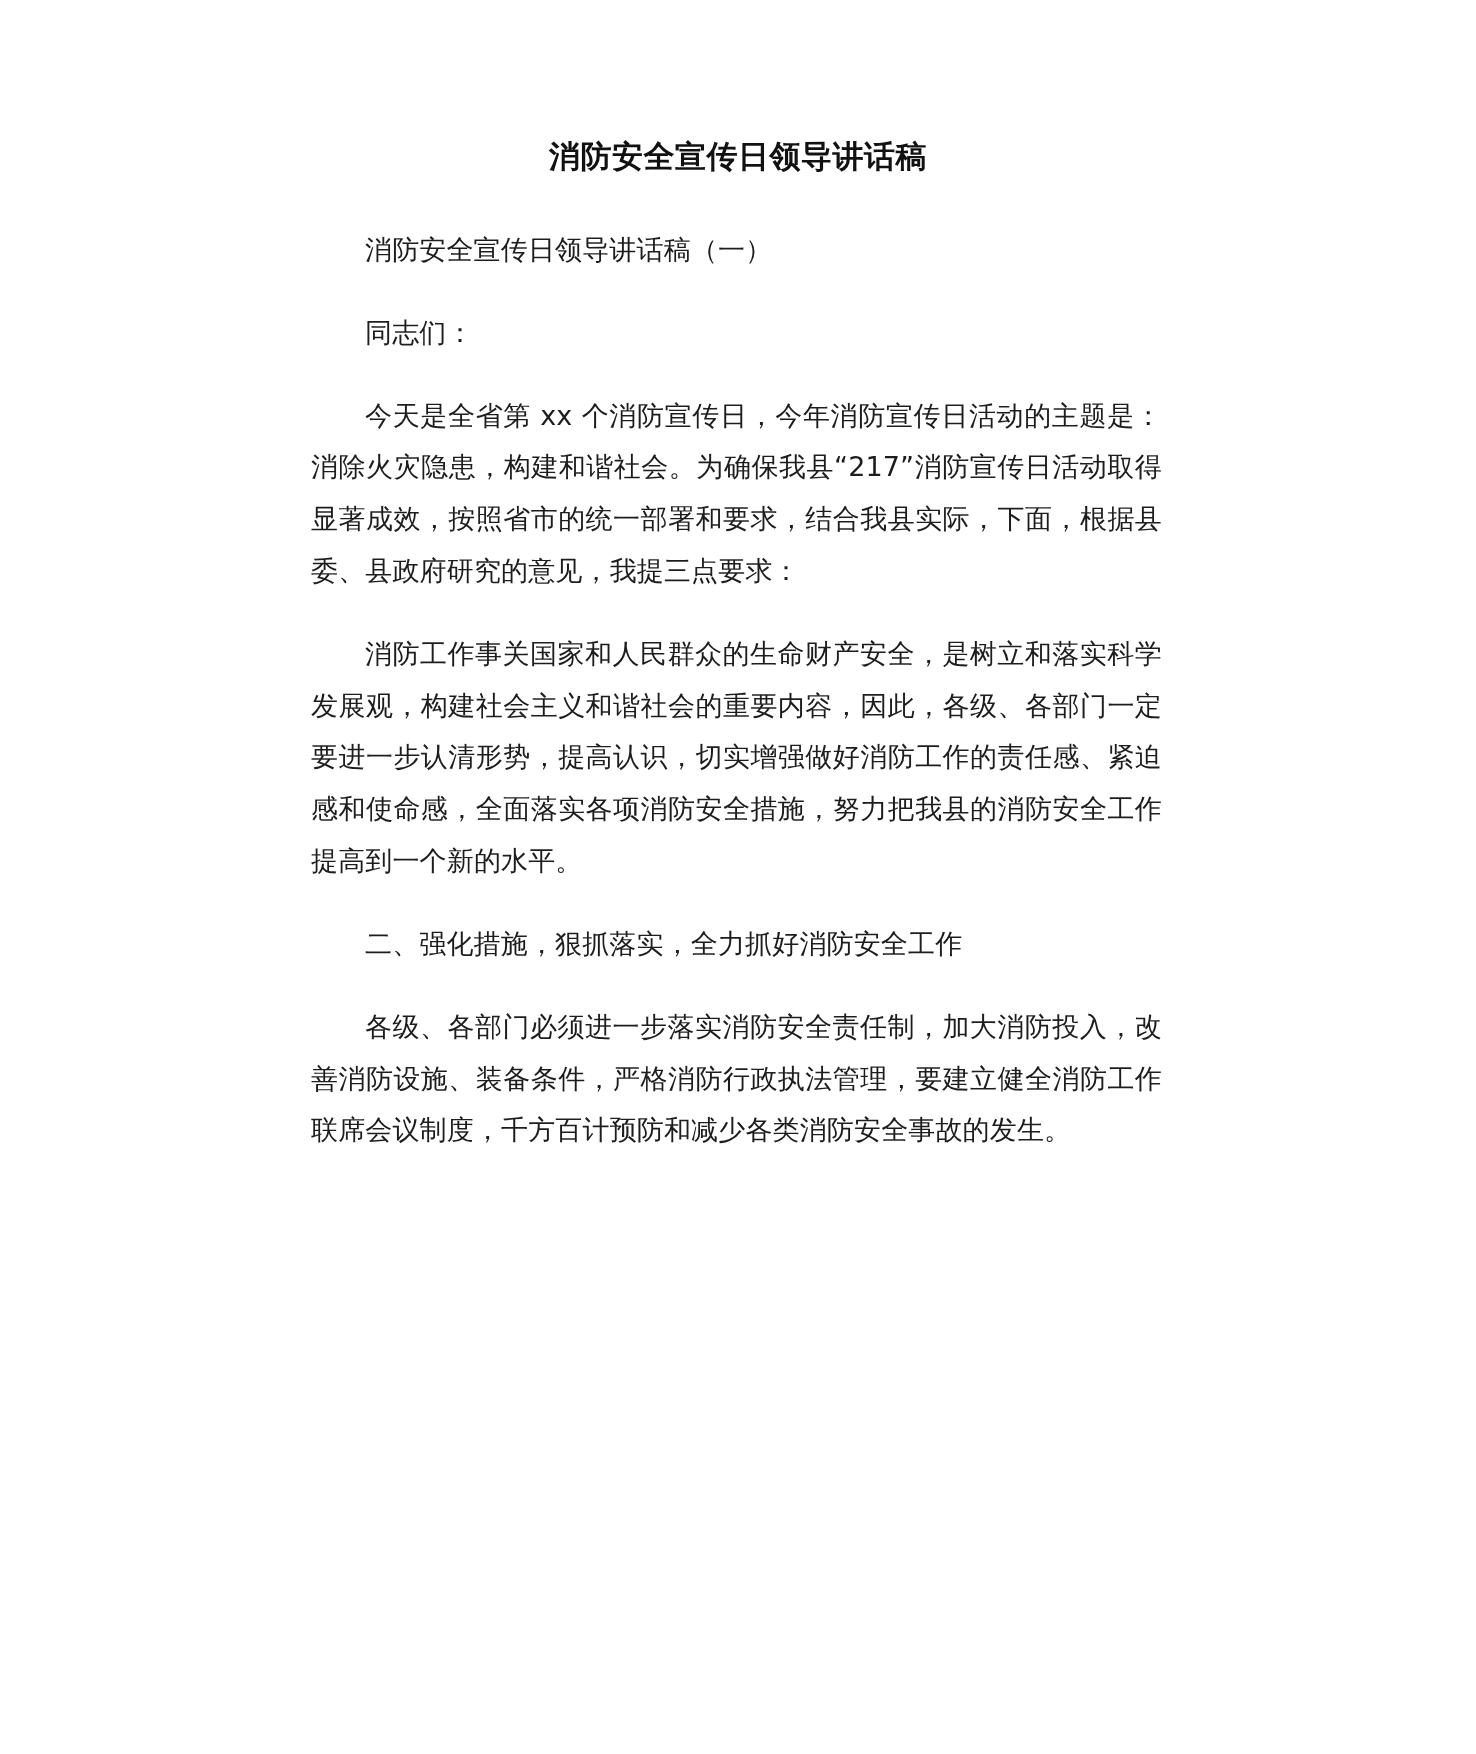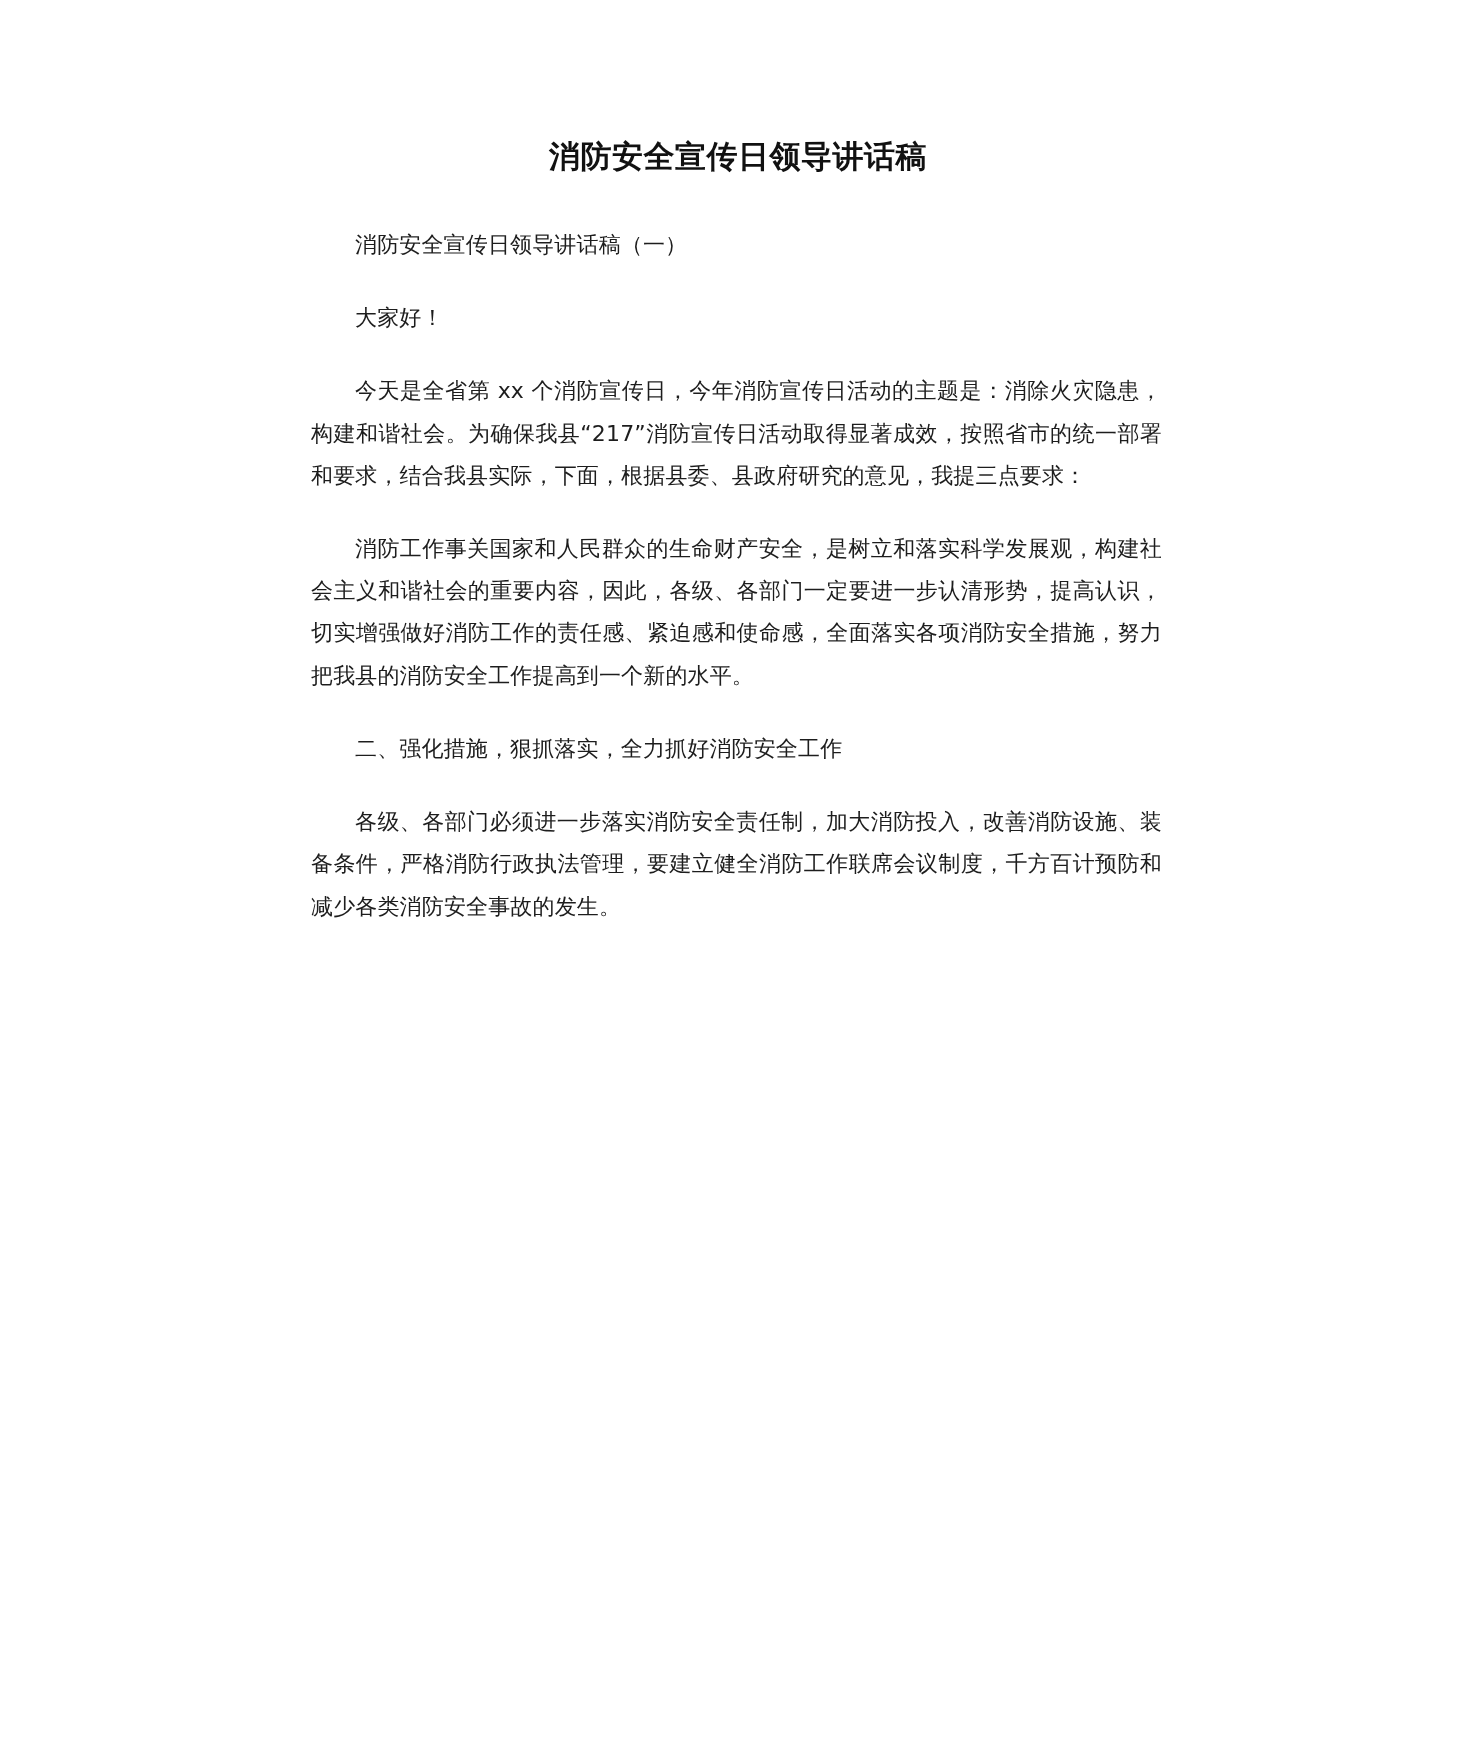--- a/index.html
+++ b/index.html
@@ -28,21 +28,21 @@
     color: #111111;
     margin: 0;
     padding-top: 136px;
     line-height: 1.35;
   }
   .body-block {
     padding: 0 168px 0 165px;
     margin-top: 46px;
   }
   .para {
-    font-size: 22px;
+    font-size: 27px;
     line-height: 1.92;
     color: #1d1d1d;
     margin: 0 0 31px 0;
     text-align: justify;
     text-justify: inter-ideograph;
     letter-spacing: 0.15px;
     word-break: break-all;
   }
   .para.indent {
     text-indent: 2em;
@@ -52,22 +52,22 @@
 <body>
 
 <div class="page">
 
   <h1 class="doc-title">消防安全宣传日领导讲话稿</h1>
 
   <div class="body-block">
 
     <p class="para indent">消防安全宣传日领导讲话稿（一）</p>
 
+    <p class="para indent">同志们：</p>
 
-    <p class="para indent">大家好！</p>
 
     <p class="para indent">今天是全省第 xx 个消防宣传日，今年消防宣传日活动的主题是：消除火灾隐患，构建和谐社会。为确保我县“217”消防宣传日活动取得显著成效，按照省市的统一部署和要求，结合我县实际，下面，根据县委、县政府研究的意见，我提三点要求：</p>
 
 
     <p class="para indent">消防工作事关国家和人民群众的生命财产安全，是树立和落实科学发展观，构建社会主义和谐社会的重要内容，因此，各级、各部门一定要进一步认清形势，提高认识，切实增强做好消防工作的责任感、紧迫感和使命感，全面落实各项消防安全措施，努力把我县的消防安全工作提高到一个新的水平。</p>
 
     <p class="para indent">二、强化措施，狠抓落实，全力抓好消防安全工作</p>
 
     <p class="para indent">各级、各部门必须进一步落实消防安全责任制，加大消防投入，改善消防设施、装备条件，严格消防行政执法管理，要建立健全消防工作联席会议制度，千方百计预防和减少各类消防安全事故的发生。</p>
 

